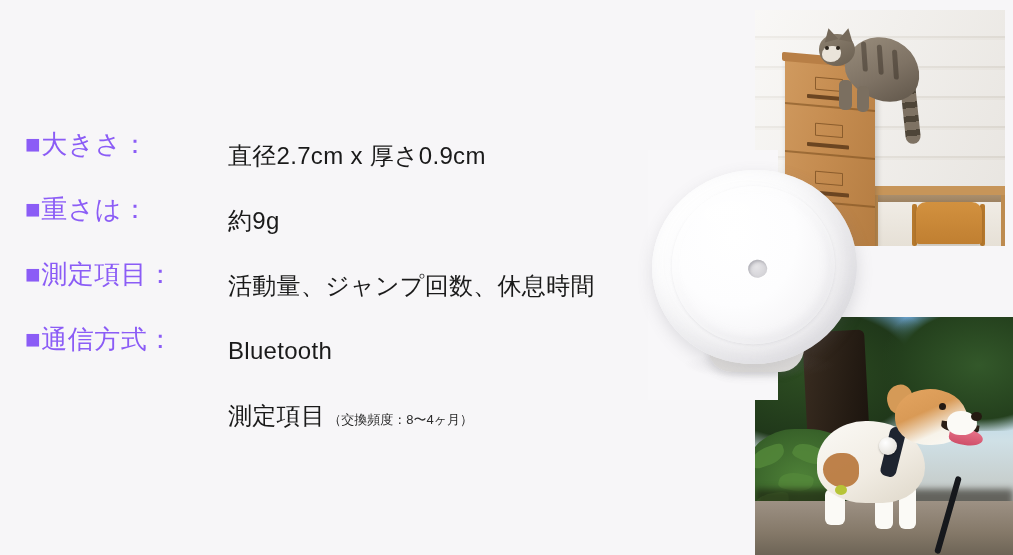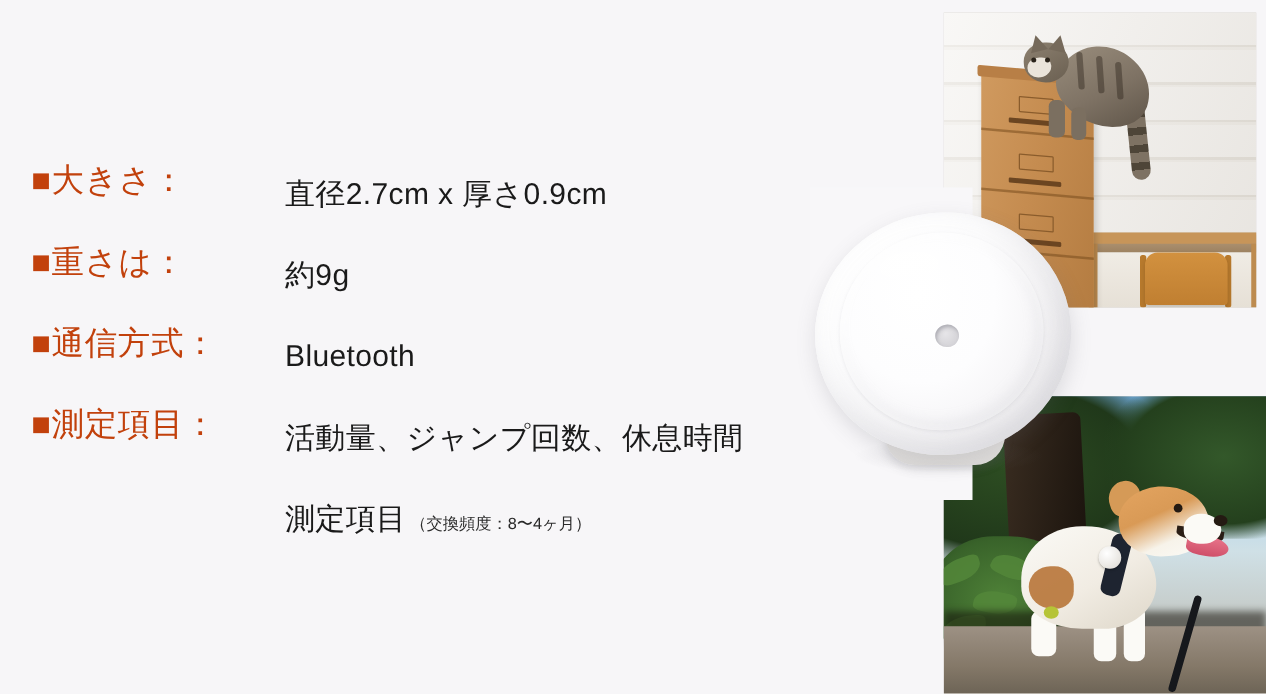--- a/index.html
+++ b/index.html
@@ -54,21 +54,21 @@
     align-items: flex-start;
   }
   .spec-label {
     position: absolute;
     left: 25px;
     top: 0;
     font-size: 26px;
     line-height: 32px;
     letter-spacing: .5px;
     white-space: nowrap;
-    color: #c2410c;
+    color: #8b5cf6;
   }
   .spec-value {
     position: absolute;
     left: 228px;
     top: 13px;
     font-size: 24px;
     line-height: 30px;
     letter-spacing: .3px;
     white-space: nowrap;
     color: #1a1a1a;
@@ -688,28 +688,28 @@
       <span class="spec-label">■大きさ：</span>
       <span class="spec-value"><span>直径2.7cm x 厚さ0.9cm</span></span>
     </div>
 
     <div class="spec-row">
       <span class="spec-label">■重さは：</span>
       <span class="spec-value"><span>約9g</span></span>
     </div>
 
     <div class="spec-row">
+      <span class="spec-label">■測定項目：</span>
+      <span class="spec-value"><span>活動量、ジャンプ回数、休息時間</span></span>
+    </div>
+
+    <div class="spec-row">
       <span class="spec-label">■通信方式：</span>
       <span class="spec-value"><span>Bluetooth</span></span>
     </div>
 
     <div class="spec-row">
-      <span class="spec-label">■測定項目：</span>
-      <span class="spec-value"><span>活動量、ジャンプ回数、休息時間</span></span>
-    </div>
-
-    <div class="spec-row">
       <span class="spec-value"><span>測定項目</span><span class="spec-note">（交換頻度：8〜4ヶ月）</span></span>
     </div>
 
   </div>
 
 </div>
 
 </body></html>

